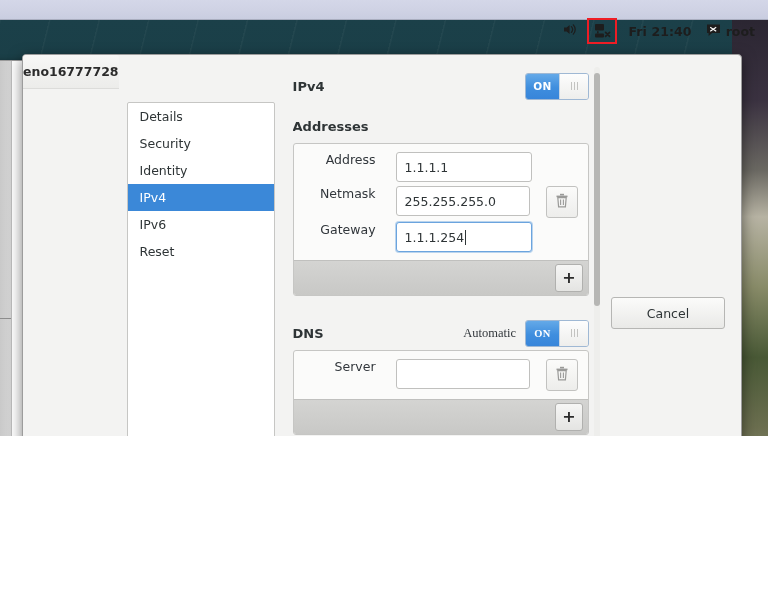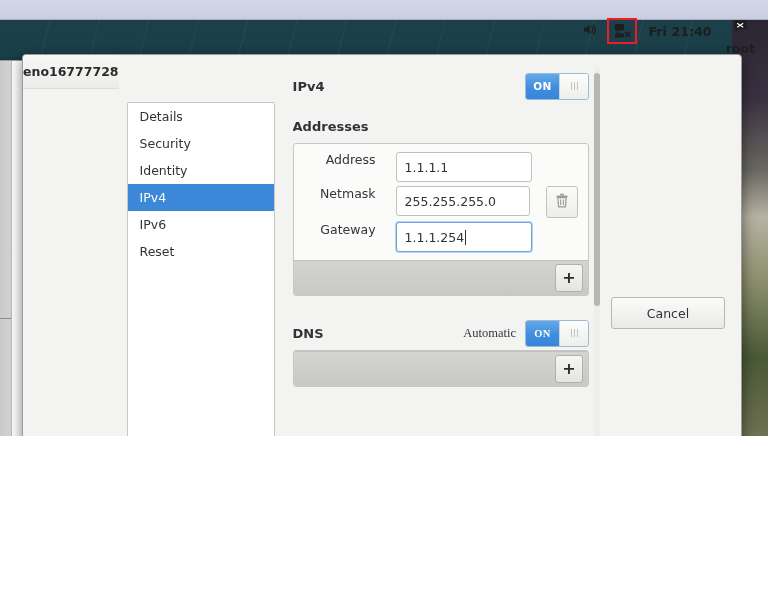--- a/index.html
+++ b/index.html
@@ -71,21 +71,21 @@
     display: flex;
     align-items: center;
     height: 24px;
     padding: 0 7px;
     font-size: 12.5px;
     color: #1d1d1d;
     font-weight: bold;
     position: relative;
   }
   .tray-clock { letter-spacing: .1px; }
-  .tray-user { gap: 5px; flex-direction: column; }
+  .tray-user { gap: 5px; }
 
   .net-icon-wrap {
     position: relative;
     width: 22px; height: 20px;
     display: flex; align-items: center; justify-content: center;
   }
   .highlight-box {
     position: absolute;
     left: -5px; top: -3px;
     width: 30px; height: 26px;
@@ -570,20 +570,38 @@
                 <div class="switch-knob">
                   <div class="grip"></div>
                   <div class="grip"></div>
                   <div class="grip"></div>
                 </div>
               </div>
             </div>
           </div>
 
           <div class="list-frame">
+            <div class="list-rows">
+              <div class="row">
+                <div class="row-label">Server</div>
+                <div class="tf">
+                  <span></span>
+                </div>
+                <div class="icon-btn">
+                  <span>
+                    <svg width="14" height="15" viewBox="0 0 14 15">
+                      <rect x="1.5" y="2.6" width="11" height="1.6" fill="#9a9a98"></rect>
+                      <rect x="5" y="0.8" width="4" height="1.6" fill="#9a9a98"></rect>
+                      <path d="M2.8 4.6h8.4l-.8 9.2H3.6z" fill="none" stroke="#9a9a98" stroke-width="1.2"></path>
+                      <path d="M5.6 6.4v5.6M8.4 6.4v5.6" stroke="#9a9a98" stroke-width="1.1"></path>
+                    </svg>
+                  </span>
+                </div>
+              </div>
+            </div>
             <div class="list-footer">
               <div class="plus-btn">+</div>
             </div>
           </div>
 
         </div>
 
         <div class="scrollbar">
           <div class="scroll-trough"></div>
           <div class="scroll-thumb"></div>

